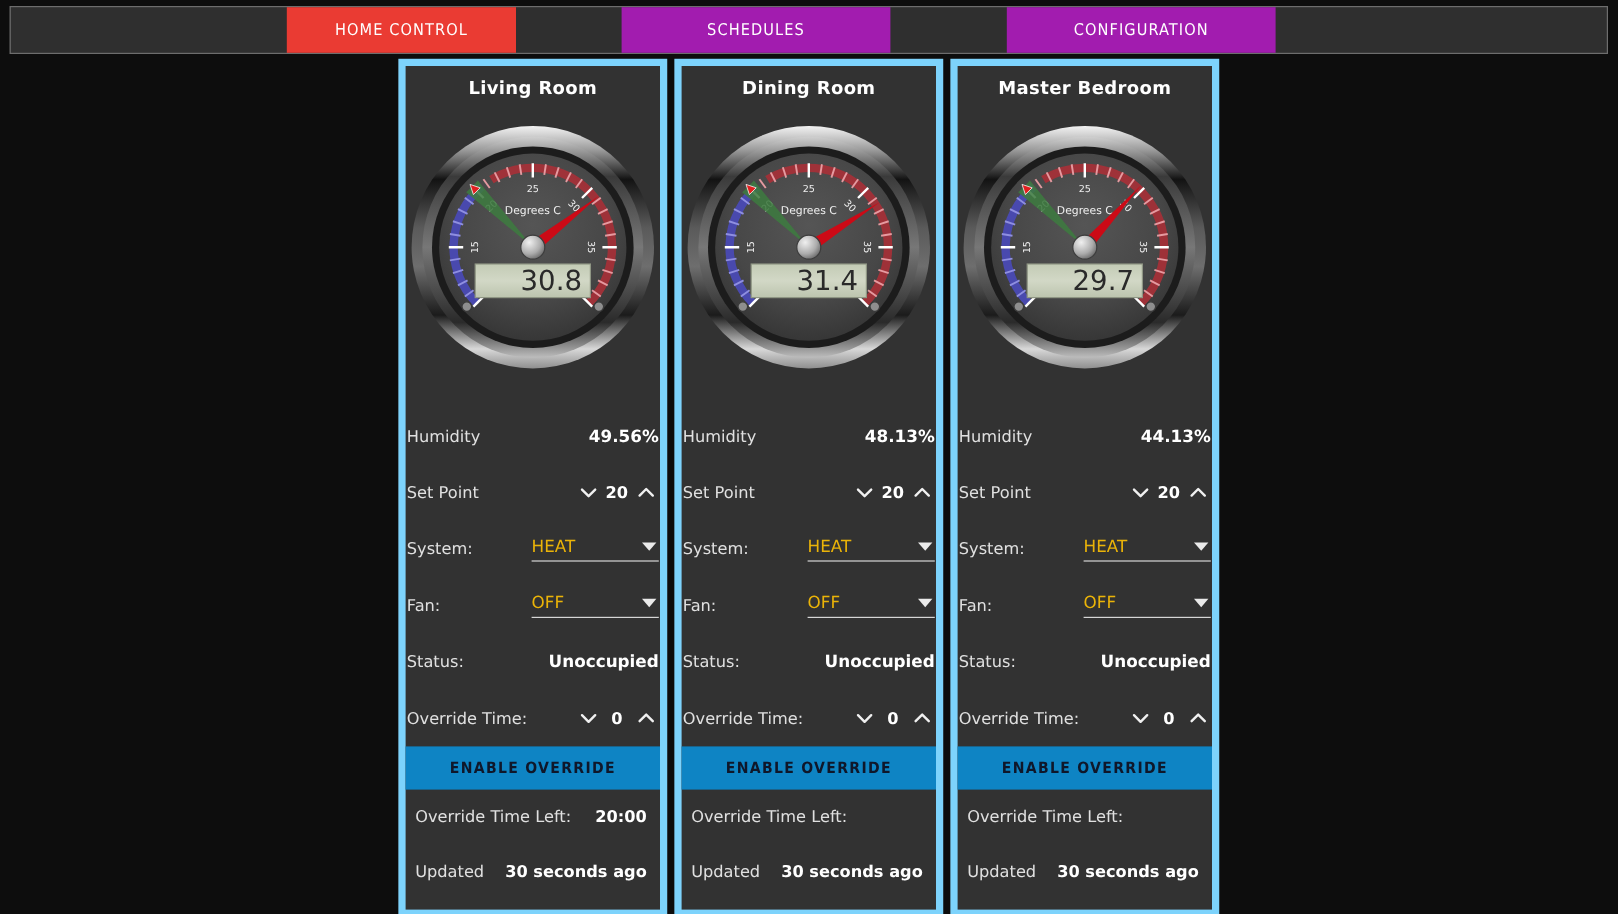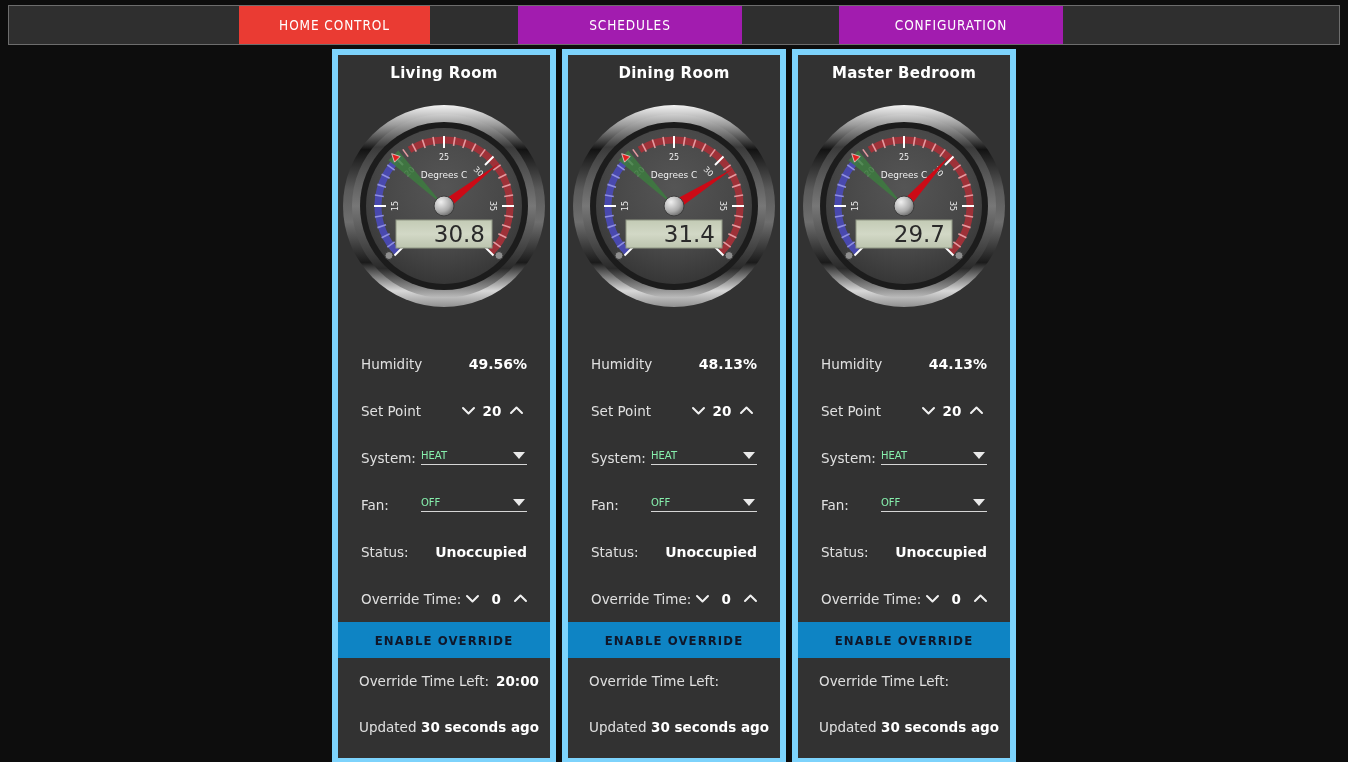--- a/index.html
+++ b/index.html
@@ -56,21 +56,21 @@
 
   
   .gauge-wrap{
     width:100%;
     display:flex;justify-content:center;
     padding:2px 0 6px 0;
   }
   .gauge{display:block;}
 
   
-  .rows{padding:0 23px;}
+  .rows{padding:0 1px;}
   .row{
     display:flex;align-items:center;
     height:47px;
     color:#e2e2e2;
   }
   .row .lbl{font-size:13.5px;color:#e0e0e0;white-space:nowrap;}
   .row .spacer{flex:1 1 auto;}
   .row .val{font-size:14px;font-weight:bold;color:#ffffff;white-space:nowrap;}
 
   
@@ -86,37 +86,37 @@
   }
 
   
   .sel{
     width:106px;
     display:flex;align-items:center;
     border-bottom:1px solid #d6d6d6;
     padding-bottom:3px;
     cursor:pointer;
   }
-  .sel .selval{font-size:10px;color:#86efac;flex:1 1 auto;}
+  .sel .selval{font-size:14px;color:#eab308;flex:1 1 auto;}
   .caret{width:0;height:0;border-left:6px solid transparent;border-right:6px solid transparent;border-top:7px solid #eaeaea;margin-right:2px;}
 
   
   .ovr-btn{
     display:block;width:100%;
     background:#0e84c4;
     color:#0f172a;
     border:none;
     height:36px;
     font-family:"DejaVu Sans Condensed","Liberation Sans",sans-serif;
     font-size:13px;letter-spacing:1.1px;font-weight:bold;
     cursor:pointer;
     box-sizing:border-box;
   }
 
-  .footrows{padding:0 11px 8px 21px;}
+  .footrows{padding:0 11px 8px 8px;}
   .footrow{display:flex;align-items:center;height:46px;color:#e2e2e2;}
   .footrow .lbl{font-size:13.5px;color:#e0e0e0;white-space:nowrap;}
   .footrow .spacer{flex:1 1 auto;}
   .footrow .val{font-size:13.5px;font-weight:bold;color:#ffffff;white-space:nowrap;}
   .footrow.updated .lbl{font-size:13.5px;}
 </style>
 </head>
 <body>
 
 <div class="tabbar">

